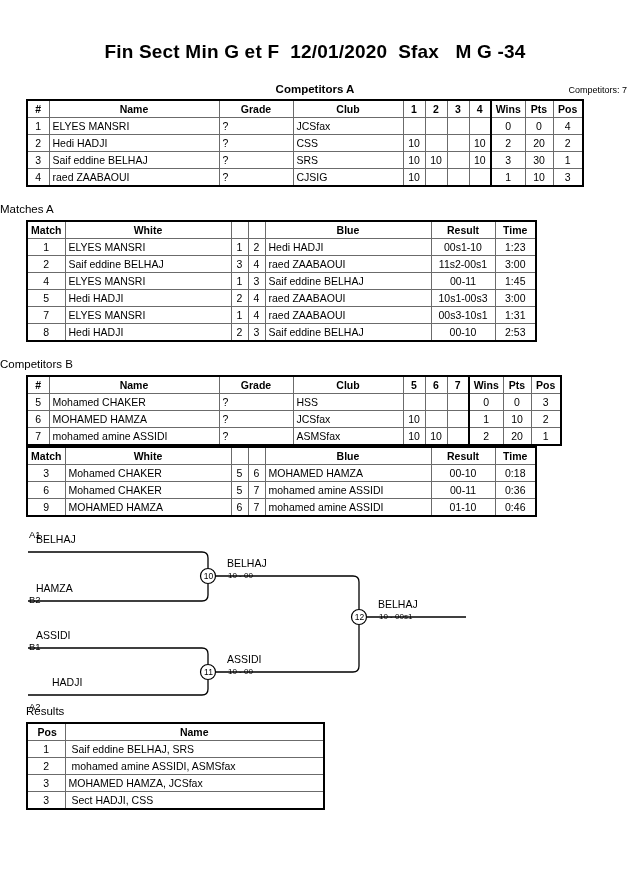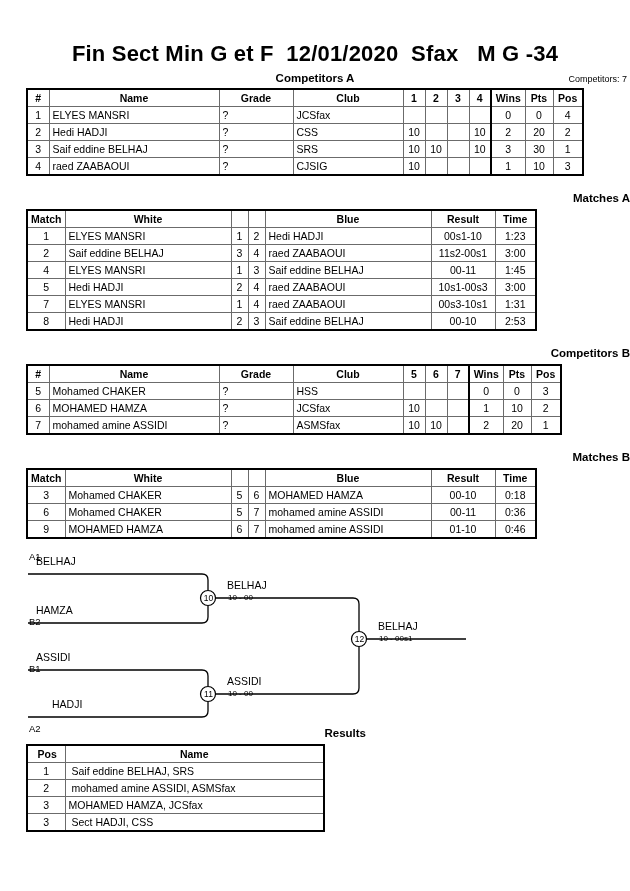--- a/index.html
+++ b/index.html
@@ -11,50 +11,50 @@
     width: 630px;
     height: 891px;
     font-family: "Liberation Sans", sans-serif;
     color: #000000;
     position: relative;
     overflow: hidden;
   }
 
   .page-title {
     text-align: center;
-    font-size: 22px;
+    font-size: 19px;
     font-weight: bold;
     letter-spacing: 0.2px;
     margin: 0;
     padding-top: 41px;
     white-space: pre;
   }
 
   .section-head {
     position: relative;
-    margin-top: 5px;
+    margin-top: 20px;
     height: 16px;
   }
   .section-head .label {
     text-align: center;
     font-size: 11.5px;
     font-weight: bold;
   }
   .section-head .count {
     position: absolute;
     right: 3px;
     top: 2px;
     font-size: 9px;
     font-weight: normal;
   }
 
   .std-head {
-    text-align: right;
+    text-align: left;
     font-size: 11.5px;
-    font-weight: bold;
+    font-weight: normal;
     margin-top: 16px;
     margin-bottom: 5px;
   }
 
   table.grid {
     border-collapse: collapse;
     font-size: 10.5px;
     background: #fff;
     table-layout: fixed;
   }
@@ -353,21 +353,20 @@
       <td class="c-center">10</td>
       <td class="c-center">10</td>
       <td class="c-center"></td>
       <td class="c-center thickleft">2</td>
       <td class="c-center">20</td>
       <td class="c-center">1</td>
     </tr>
   </tbody>
     </table>
 
-  <div class="std-head">Matches B</div>
 
   <table class="grid tbl-matches">
     <colgroup>
       <col style="width:38px">
         <col style="width:166px">
         <col style="width:17px">
         <col style="width:17px">
       <col style="width:166px">
         <col style="width:64px">
         <col style="width:41px">

